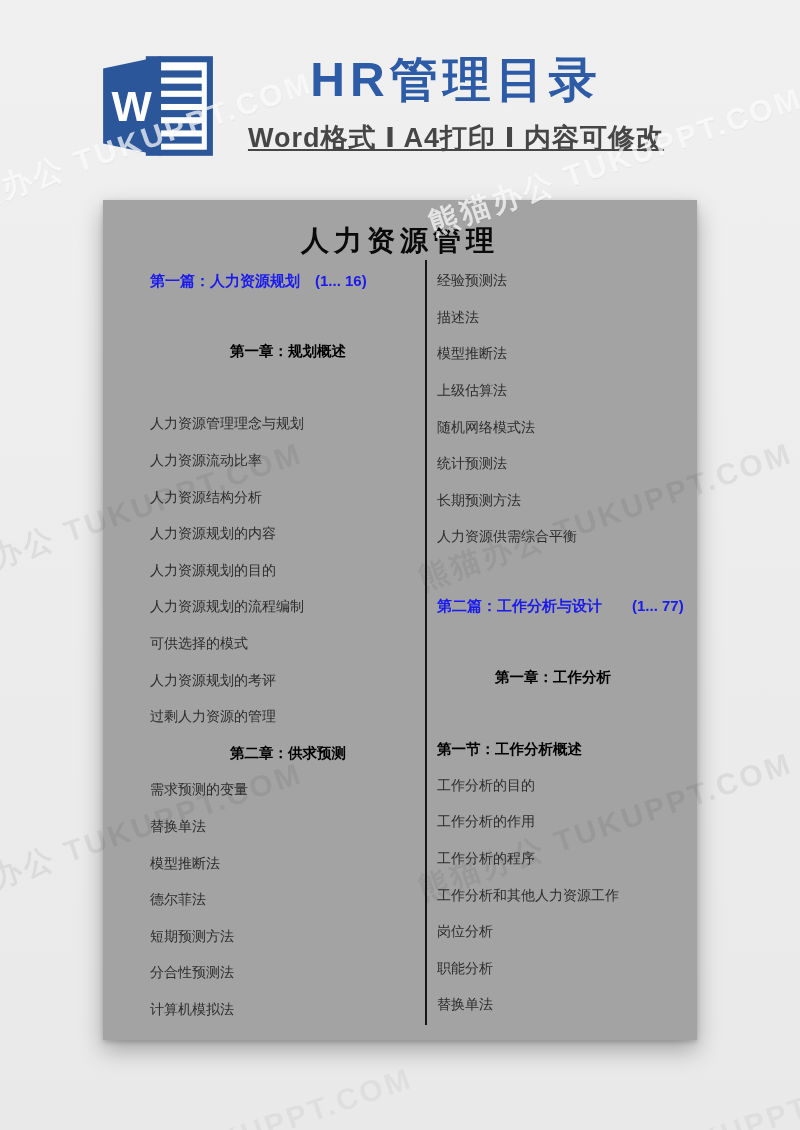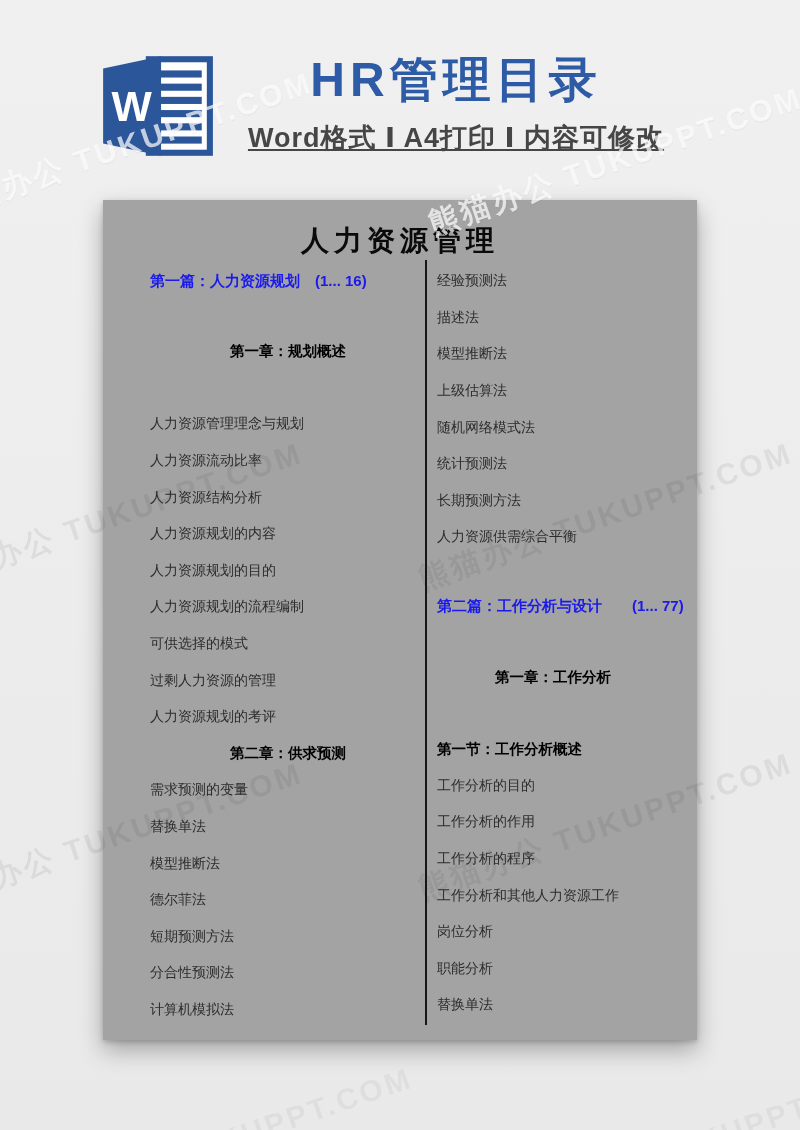--- a/index.html
+++ b/index.html
@@ -95,22 +95,22 @@
   <div class="col col-left">
     <div class="row blue">第一篇：人力资源规划　(1... 16)</div>
     <div class="row center mt-chapter">第一章：规划概述</div>
     <div class="row mt-items">人力资源管理理念与规划</div>
     <div class="row">人力资源流动比率</div>
     <div class="row">人力资源结构分析</div>
     <div class="row">人力资源规划的内容</div>
     <div class="row">人力资源规划的目的</div>
     <div class="row">人力资源规划的流程编制</div>
     <div class="row">可供选择的模式</div>
+    <div class="row">人力资源规划的考评</div>
     <div class="row">过剩人力资源的管理</div>
-    <div class="row">人力资源规划的考评</div>
     <div class="row center">第二章：供求预测</div>
     <div class="row">需求预测的变量</div>
     <div class="row">替换单法</div>
     <div class="row">模型推断法</div>
     <div class="row">德尔菲法</div>
     <div class="row">短期预测方法</div>
     <div class="row">分合性预测法</div>
     <div class="row">计算机模拟法</div>
   </div>
 

